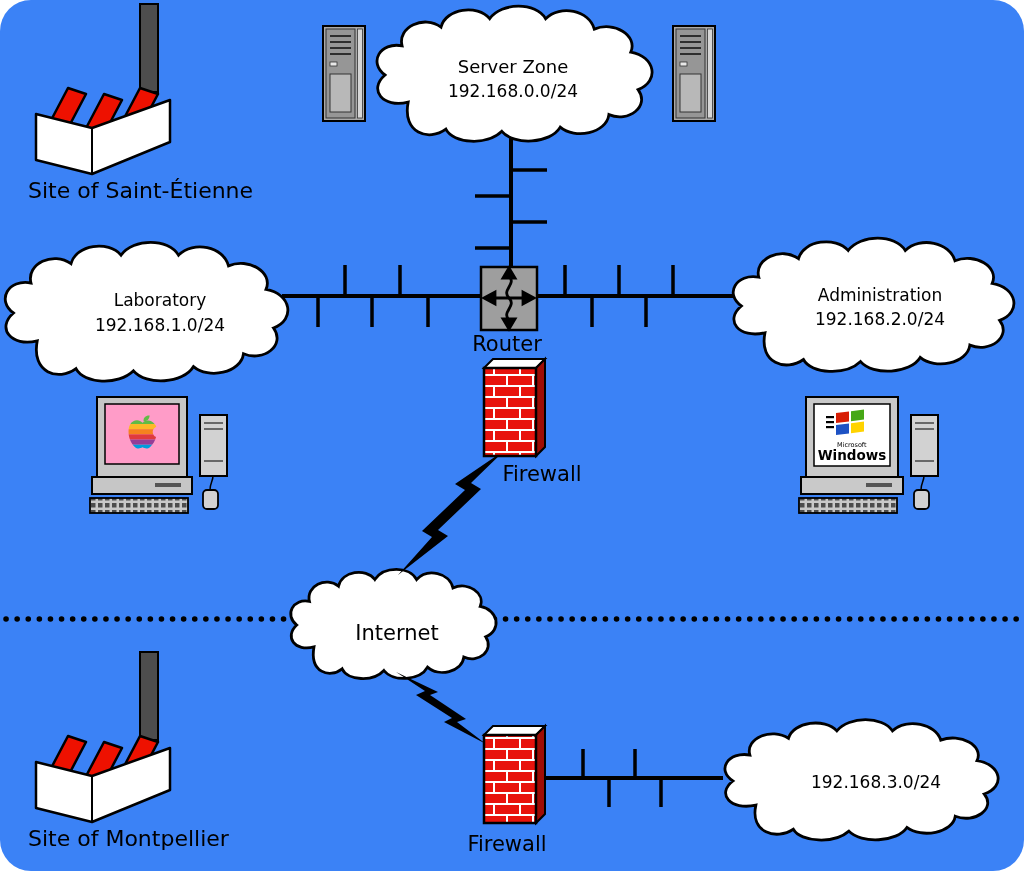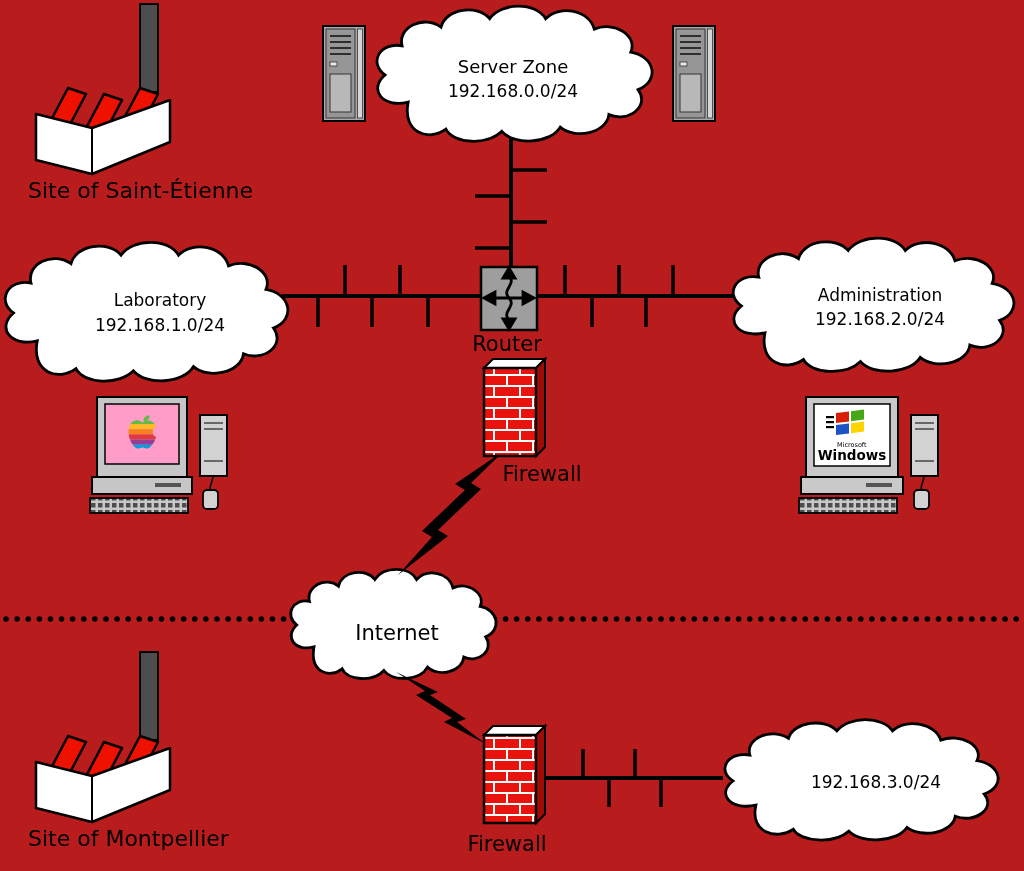--- a/index.html
+++ b/index.html
@@ -1,19 +1,20 @@
 <!DOCTYPE html>
 <html><head>
 <meta charset="utf-8">
 <style>
   html,body { margin:0; padding:0; background:#ffffff; }
   .canvas {
     position:relative; width:1024px; height:871px; overflow:hidden;
-    background:#b91c1c;
+    background:#3b82f6;
     font-family:"DejaVu Sans","Liberation Sans",sans-serif;
+    border-radius:31px;
   }
   svg text { fill:#000; font-family:"DejaVu Sans","Liberation Sans",sans-serif; }
 </style>
 </head>
 <body>
 
 <div class="canvas">
 <svg width="1024" height="871" viewBox="0 0 1024 871">
 
   <defs>

